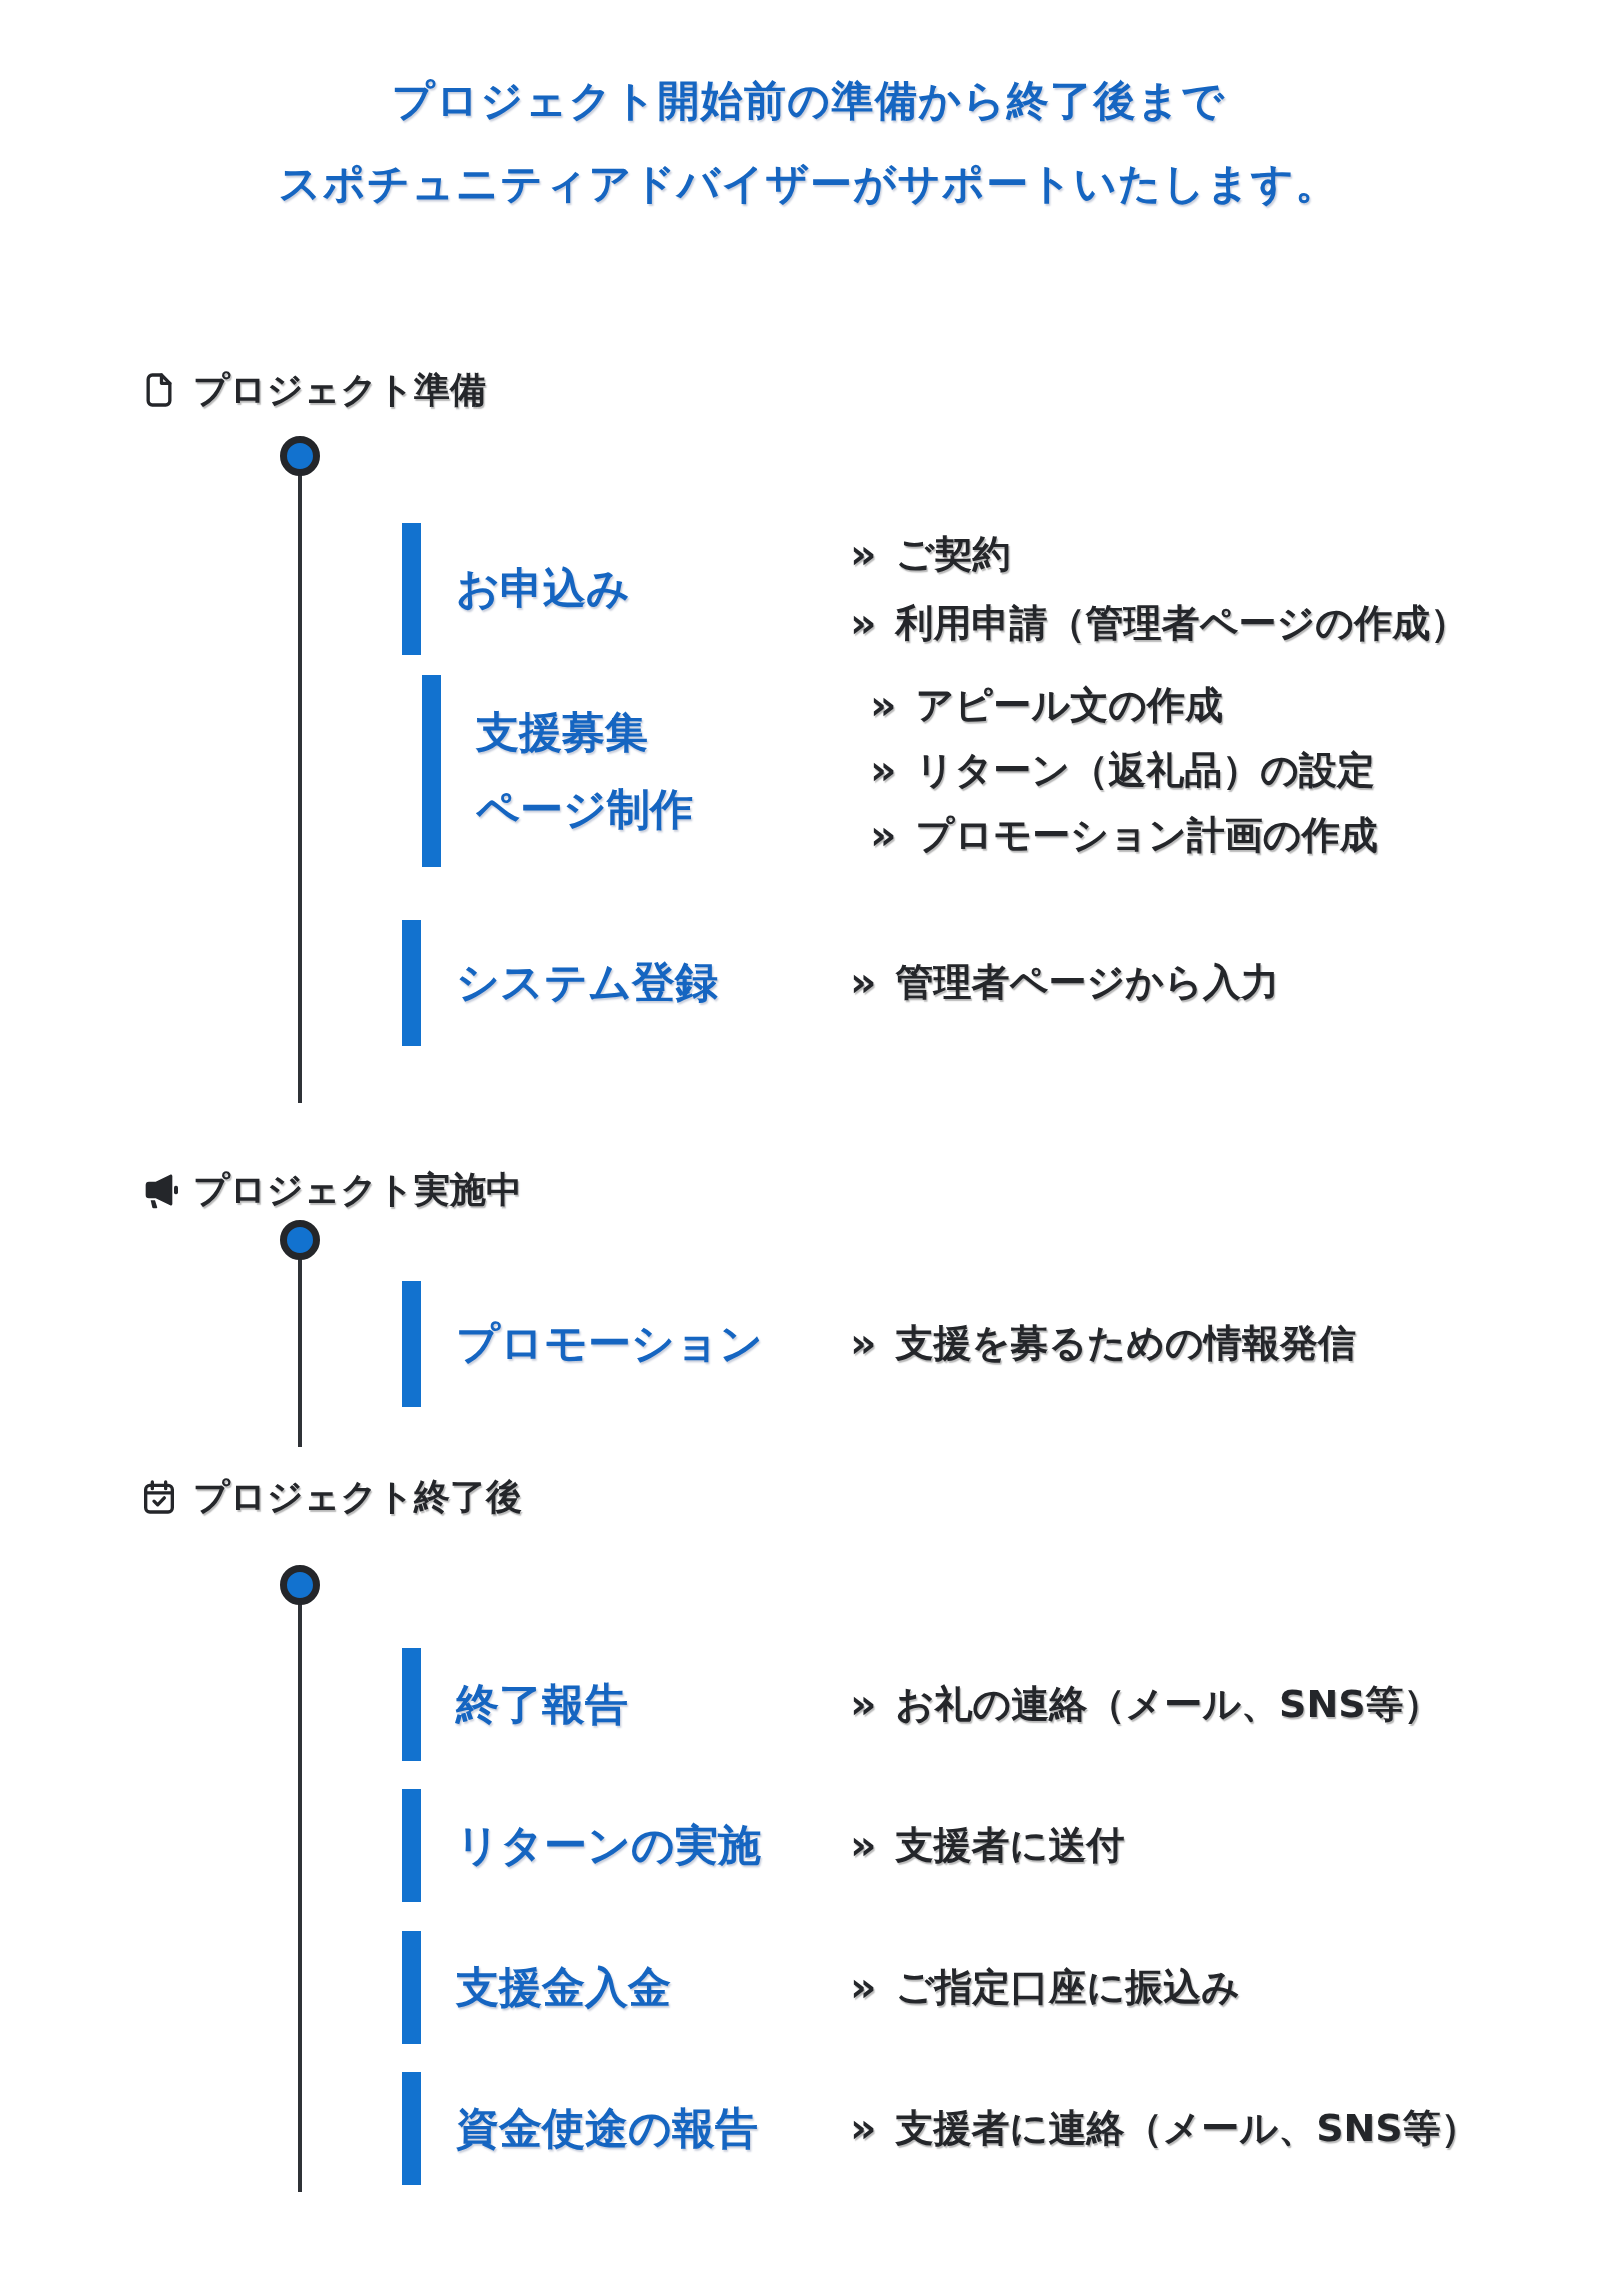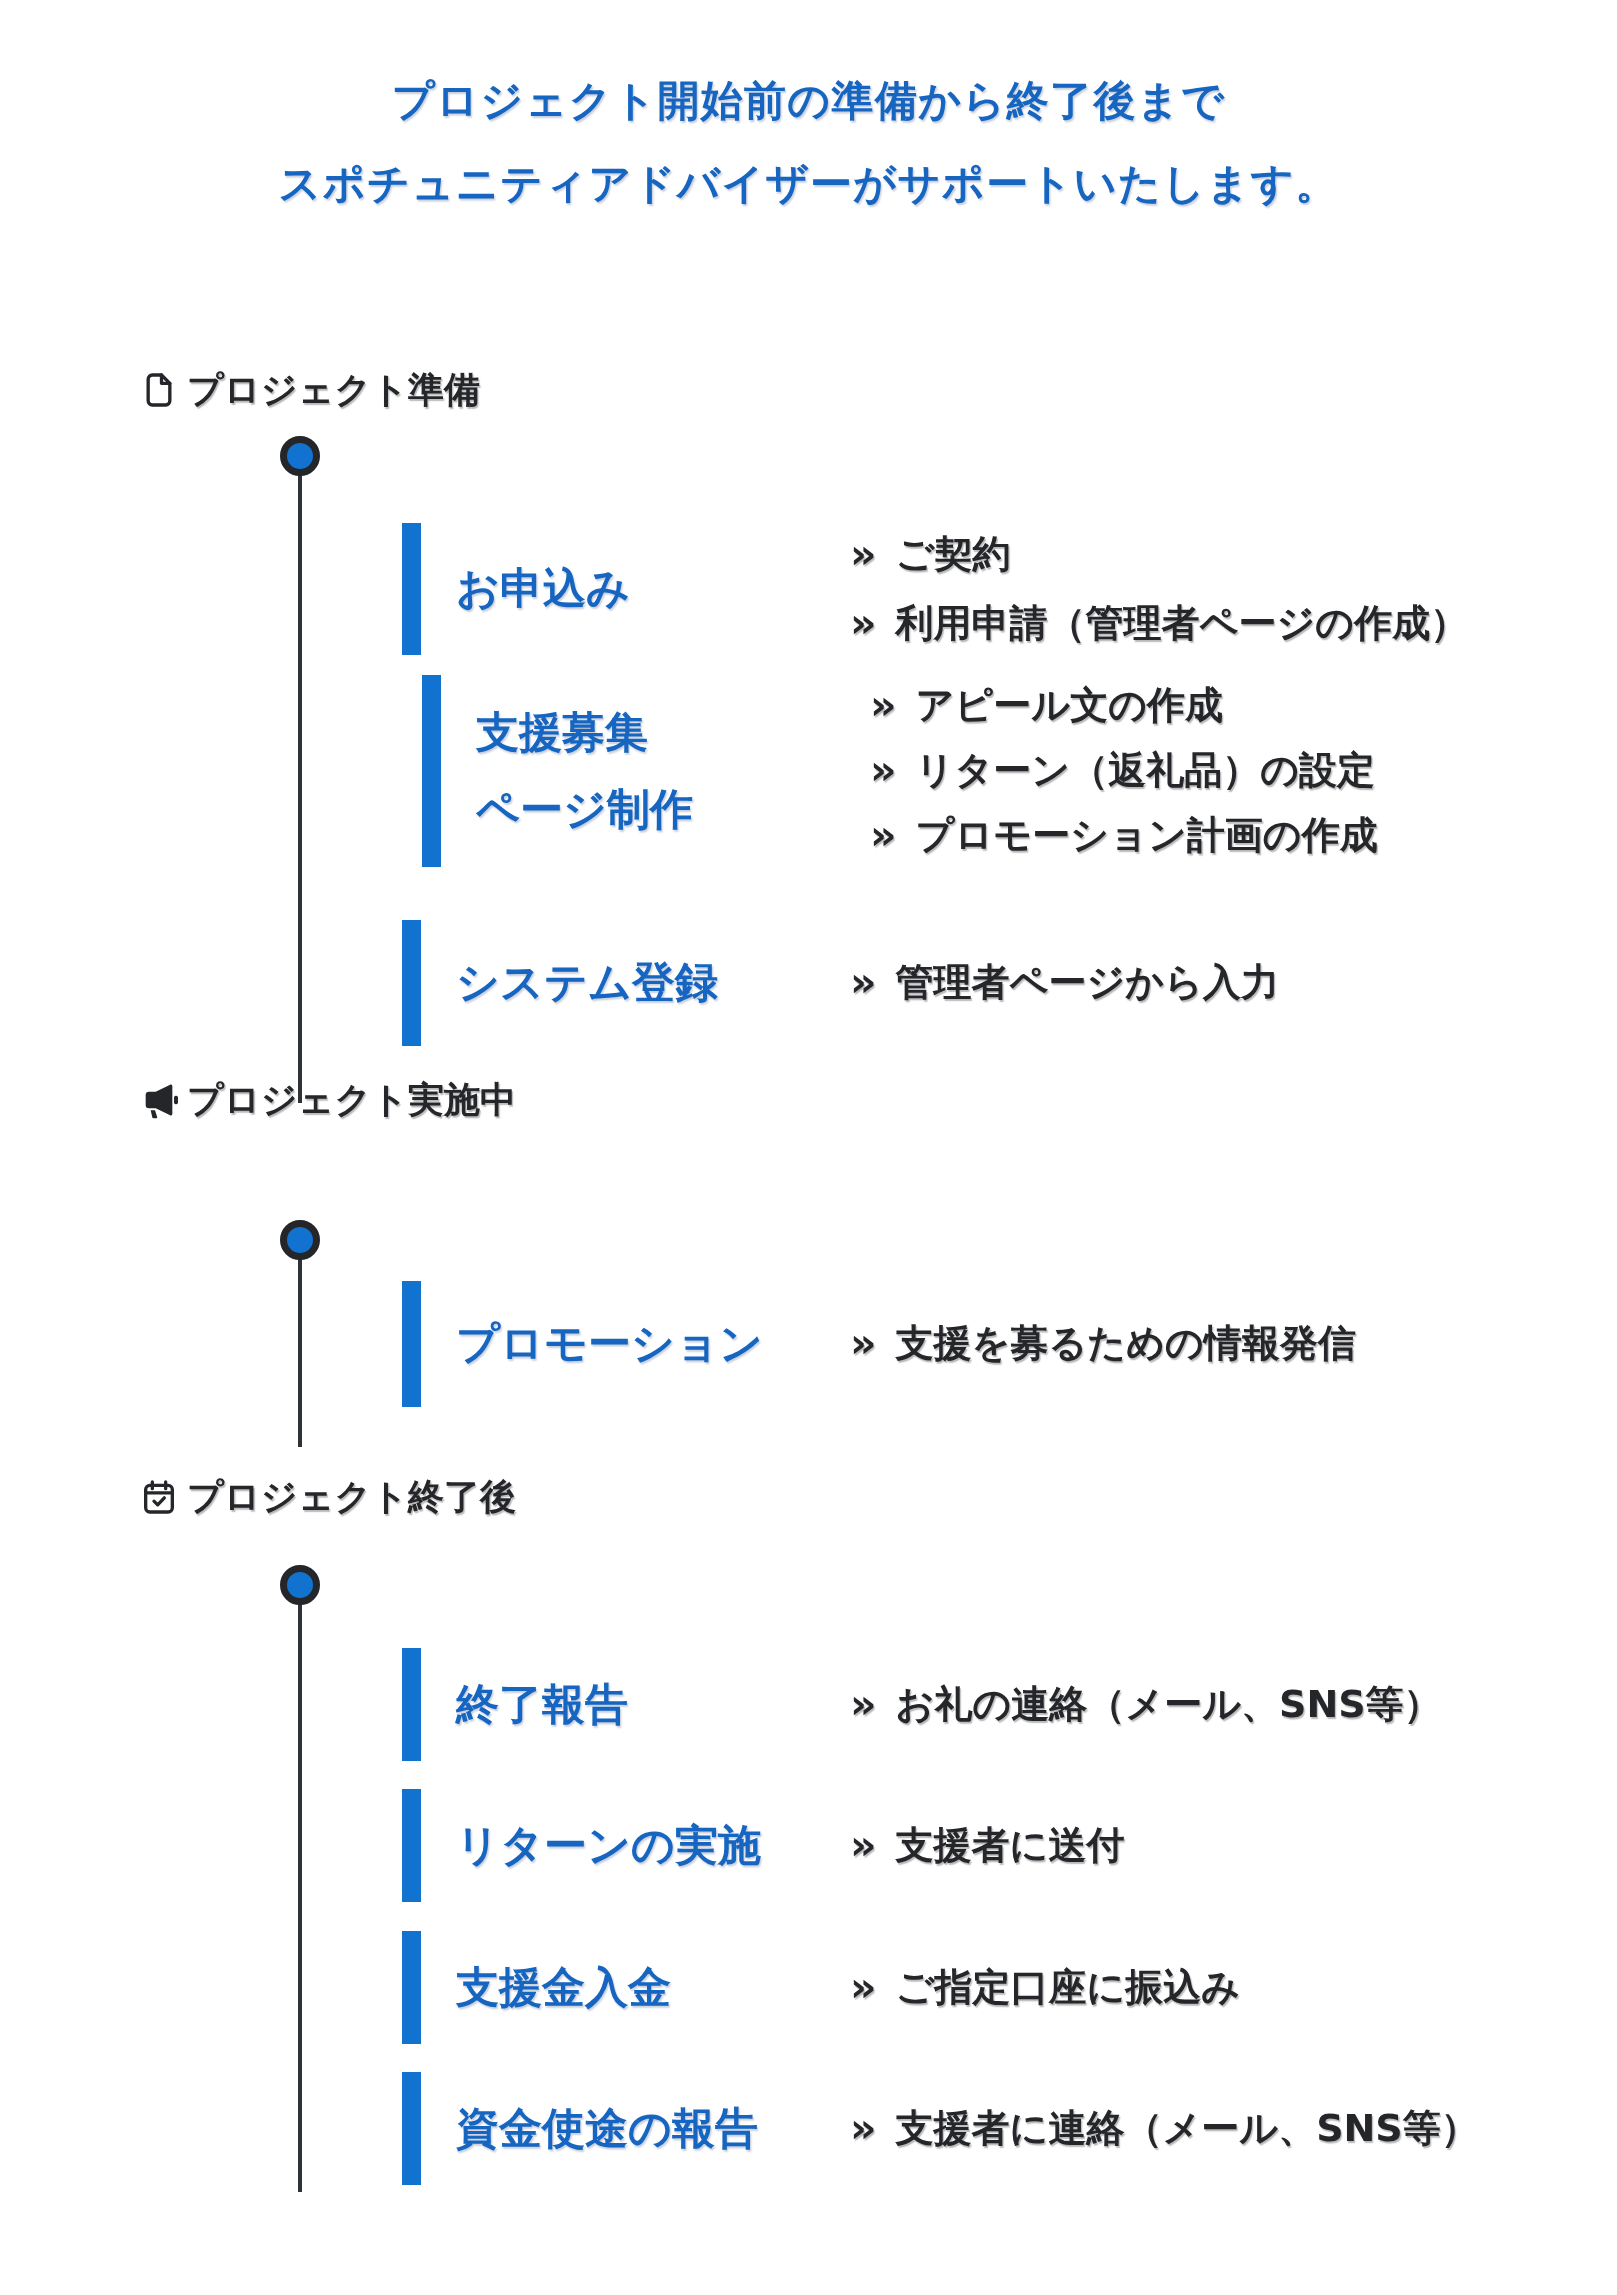--- a/index.html
+++ b/index.html
@@ -29,22 +29,22 @@
   .l3{top:1585px; height:607px;}
 
   .node{
     position:absolute; left:280px; width:40px; height:40px;
     box-sizing:border-box; border:7px solid #24262A;
     background:#1272CF; border-radius:50%; z-index:2;
   }
   .n1{top:436px;} .n2{top:1220px;} .n3{top:1565px;}
 
   
-  .sec{position:absolute; left:139px; display:flex; align-items:center; gap:8px;}
-  .s1{top:368px;} .s2{top:1078px;} .s3{top:1475px;}
+  .sec{position:absolute; left:139px; display:flex; align-items:center; gap:14px;}
+  .s1{top:368px;} .s2{top:1168px;} .s3{top:1475px;}
   .sec .icon{width:40px; height:40px; display:block; flex:0 0 auto;}
   .sec .icon svg{width:100%; height:100%; display:block;}
   .sec .sec-label{
     font-size:36px; color:#24262A; white-space:nowrap; line-height:1.2;
     text-shadow:1.3px 1.9px 1.3px rgba(0,0,0,.28);
   }
 
   
   .row{position:absolute; left:0; width:100%;padding-left:28px;}
   .r1{top:523px;  height:132px;}

